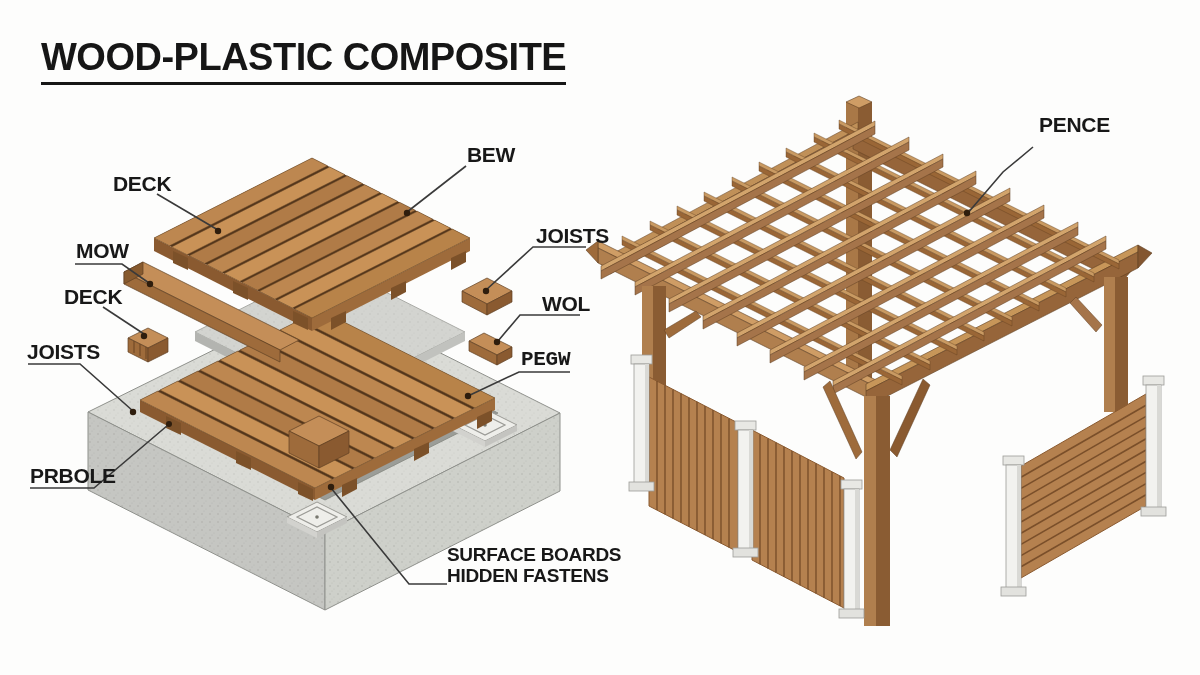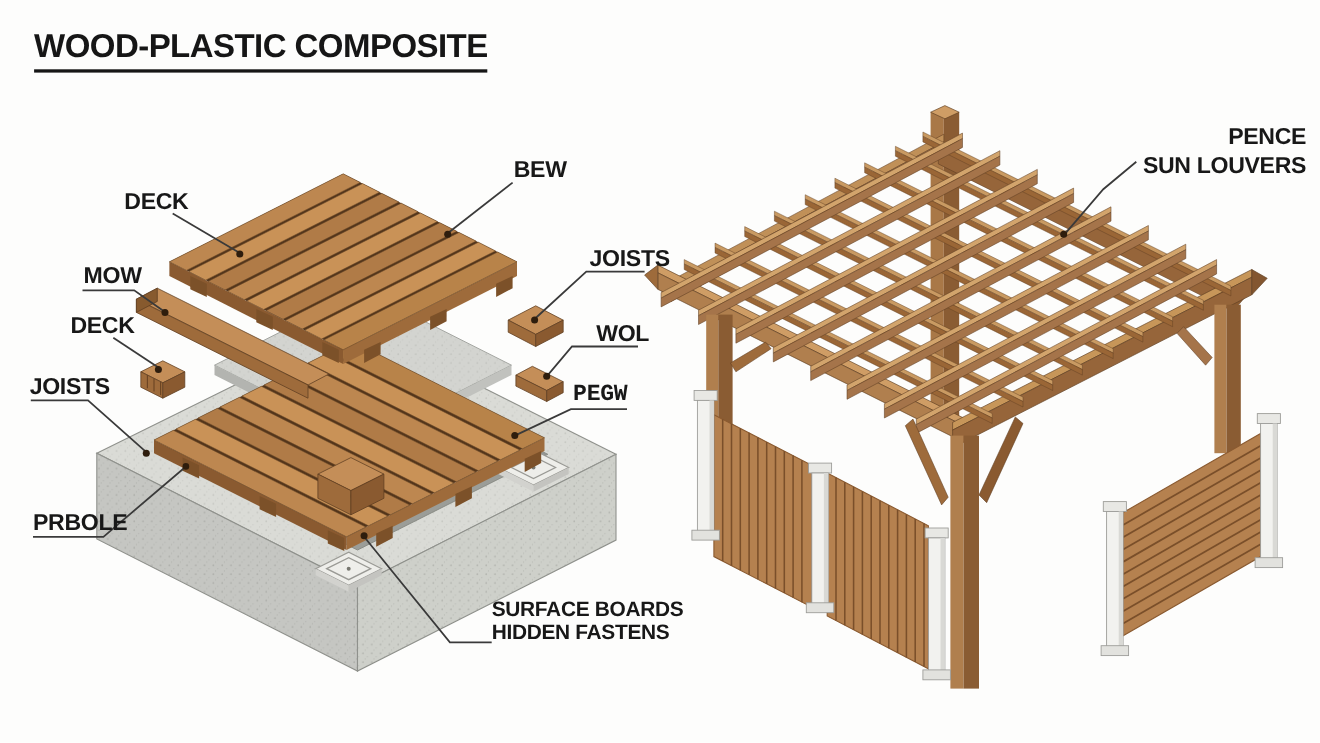--- a/index.html
+++ b/index.html
@@ -1,18 +1,18 @@
 <!DOCTYPE html>
 <html><head>
 <meta charset="utf-8">
 <style>
   html,body{margin:0;padding:0;}
   .stage{position:relative;width:1200px;height:675px;background:#fdfdfc;overflow:hidden;
          font-family:"Liberation Sans", sans-serif;}
-  .title{position:absolute;left:27px;top:22px;margin:4px;font-size:30px;font-weight:800;
+  .title{position:absolute;left:27px;top:22px;margin:14px;font-size:38px;font-weight:800;
          letter-spacing:-0.5px;color:#161616;border-bottom:3.5px solid #161616;
          padding-bottom:3px;display:inline-block;}
   .lbl{position:absolute;font-weight:700;font-size:21px;letter-spacing:-0.3px;color:#181818;
        white-space:nowrap;line-height:1.1;}
   .lbl.small{font-size:19px;line-height:21px;}
   .lbl .ln{display:block;}
   svg{position:absolute;left:0;top:0;}
 </style>
 </head>
 <body>
@@ -356,16 +356,15 @@
   <div class="lbl" style="left:27px;top:340px;">JOISTS</div>
   <div class="lbl" style="left:30px;top:464px;">PRBOLE</div>
 
   <div class="lbl small" style="left:447px;top:544px;">
     <span class="ln">SURFACE BOARDS</span>
     <span class="ln">HIDDEN FASTENS</span>
   </div>
 
   <div class="lbl" style="left:1039px;top:112px;line-height:26px;text-align:right;">
     <span class="ln">PENCE</span>
-    <span class="ln">SUN LOUVERS</span>
   </div>
 
 </div>
 
 </body></html>

